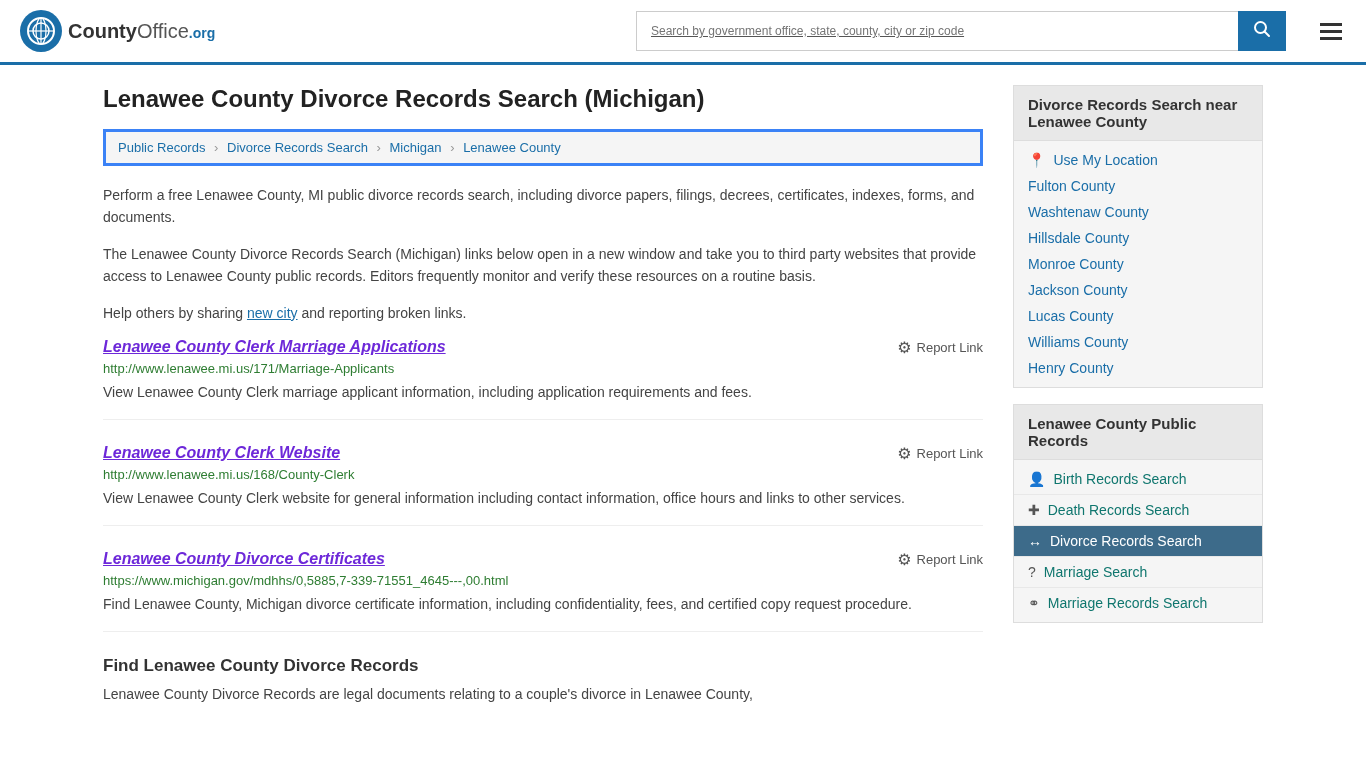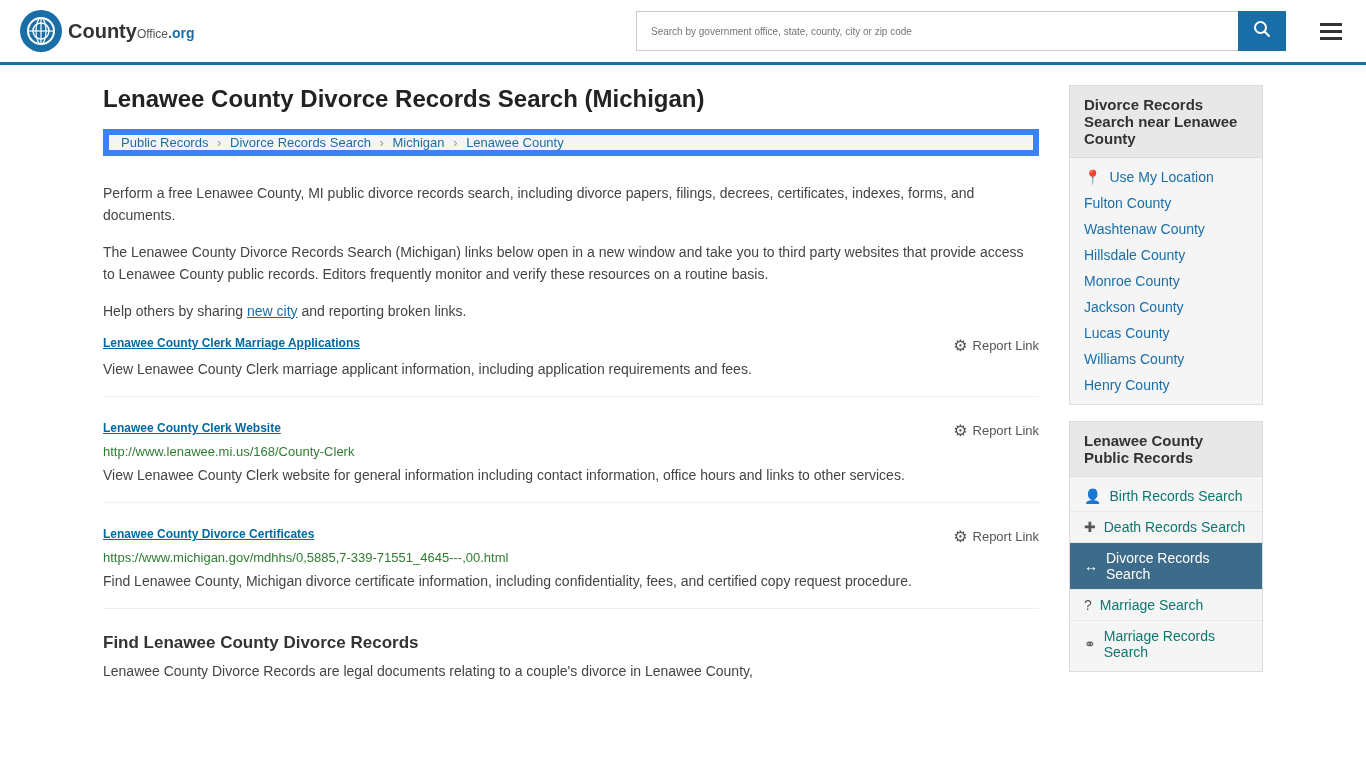--- a/index.html
+++ b/index.html
@@ -36,23 +36,24 @@
       flex: 1;
       display: flex;
       max-width: 650px;
       margin-left: auto;
     }
     #search-input {
       flex: 1;
       padding: 12px 14px;
       border: 1px solid #ccc;
       border-right: none;
-      font-size: 10px;
+      font-size: 12px;
       outline: none;
       color: #555;
+      text-decoration: underline;
     }
     #search-button {
       background: #1a6ea8;
       border: 1px solid #1a6ea8;
       color: #fff;
       padding: 8px 14px;
       cursor: pointer;
       font-size: 16px;
     }
     #menu-button {
@@ -80,38 +81,38 @@
       max-width: 1200px;
       margin: 0 auto;
       padding: 20px;
       gap: 30px;
       justify-content: space-between;
     }
     #content {
       flex: 1;
     }
     #sidebar {
-      width: 194px;
+      width: 250px;
       flex-shrink: 0;
     }
 
     
     #page-title {
       font-size: 24px;
       font-weight: bold;
       color: #222;
       margin-bottom: 16px;
     }
 
     
     #breadcrumb {
       background: #f5f5f5;
-      border: 6px solid #3b82f6;
-      padding: 0 12px;
-      margin-bottom: 26px;
+      border: 3px solid #3b82f6;
+      padding: 8px 12px;
+      margin-bottom: 18px;
       font-size: 13px;
       color: #555;
     }
     #breadcrumb a {
       color: #1a6ea8;
       text-decoration: none;
     }
     #breadcrumb .sep { margin: 0 5px; color: #999; }
 
     
@@ -130,25 +131,26 @@
       padding-bottom: 16px;
       border-bottom: 1px solid #eee;
     }
     .link-card-header {
       display: flex;
       align-items: flex-start;
       justify-content: space-between;
       margin-bottom: 4px;
     }
     .link-card-title {
-      color: #0369a1;
-      font-size: 12px;
+      color: #6d28d9;
+      font-size: 16px;
       font-weight: bold;
       text-decoration: underline;
       cursor: pointer;
+      font-style: italic;
     }
     .report-link-btn {
       display: flex;
       align-items: center;
       gap: 5px;
       color: #555;
       font-size: 13px;
       cursor: pointer;
       white-space: nowrap;
       background: none;
@@ -250,21 +252,21 @@
     <div id="logo-icon">
       <svg width="28" height="28" viewBox="0 0 28 28" xmlns="http://www.w3.org/2000/svg">
         <circle cx="14" cy="14" r="13" fill="#1a6ea8" stroke="#fff" stroke-width="2"></circle>
         <circle cx="14" cy="14" r="8" fill="none" stroke="#fff" stroke-width="1.5"></circle>
         <line x1="14" y1="1" x2="14" y2="27" stroke="#fff" stroke-width="1.2"></line>
         <line x1="1" y1="14" x2="27" y2="14" stroke="#fff" stroke-width="1.2"></line>
         <ellipse cx="14" cy="14" rx="5" ry="13" fill="none" stroke="#fff" stroke-width="1.2"></ellipse>
       </svg>
     </div>
     <div>
-      <span style="font-weight:bold;font-size:20px;color:#333;">County<span style="color:#555;font-weight:normal;font-size:12px;">Office</span><span style="color:#1a6ea8;font-size:14px;">.org</span></span>
+      <span style="font-weight:bold;font-size:20px;color:#333;">County<span style="color:#555;font-weight:normal;font-size:20px;">Office</span><span style="color:#1a6ea8;font-size:14px;">.org</span></span>
     </div>
   </div>
 
   <div id="search-area">
     <input id="search-input" type="text" placeholder="Search by government office, state, county, city or zip code" style="">
     <button id="search-button">
       <svg width="18" height="18" viewBox="0 0 18 18" fill="none" xmlns="http://www.w3.org/2000/svg">
         <circle cx="7.5" cy="7.5" r="5.5" stroke="white" stroke-width="2"></circle>
         <line x1="11.5" y1="11.5" x2="16" y2="16" stroke="white" stroke-width="2" stroke-linecap="round"></line>
       </svg>
@@ -303,20 +305,21 @@
     <div id="link-cards">
 
       <div class="link-card">
         <div class="link-card-header">
           <span class="link-card-title">Lenawee County Clerk Marriage Applications</span>
           <button class="report-link-btn">
             <span class="report-icon">⚙</span>
             <span>Report Link</span>
           </button>
         </div>
+        <div class="link-url">http://www.lenawee.mi.us/171/Marriage-Applicants</div>
         <div class="link-desc">View Lenawee County Clerk marriage applicant information, including application requirements and fees.</div>
       </div>
 
       <div class="link-card">
         <div class="link-card-header">
           <span class="link-card-title">Lenawee County Clerk Website</span>
           <button class="report-link-btn">
             <span class="report-icon">⚙</span>
             <span>Report Link</span>
           </button>

